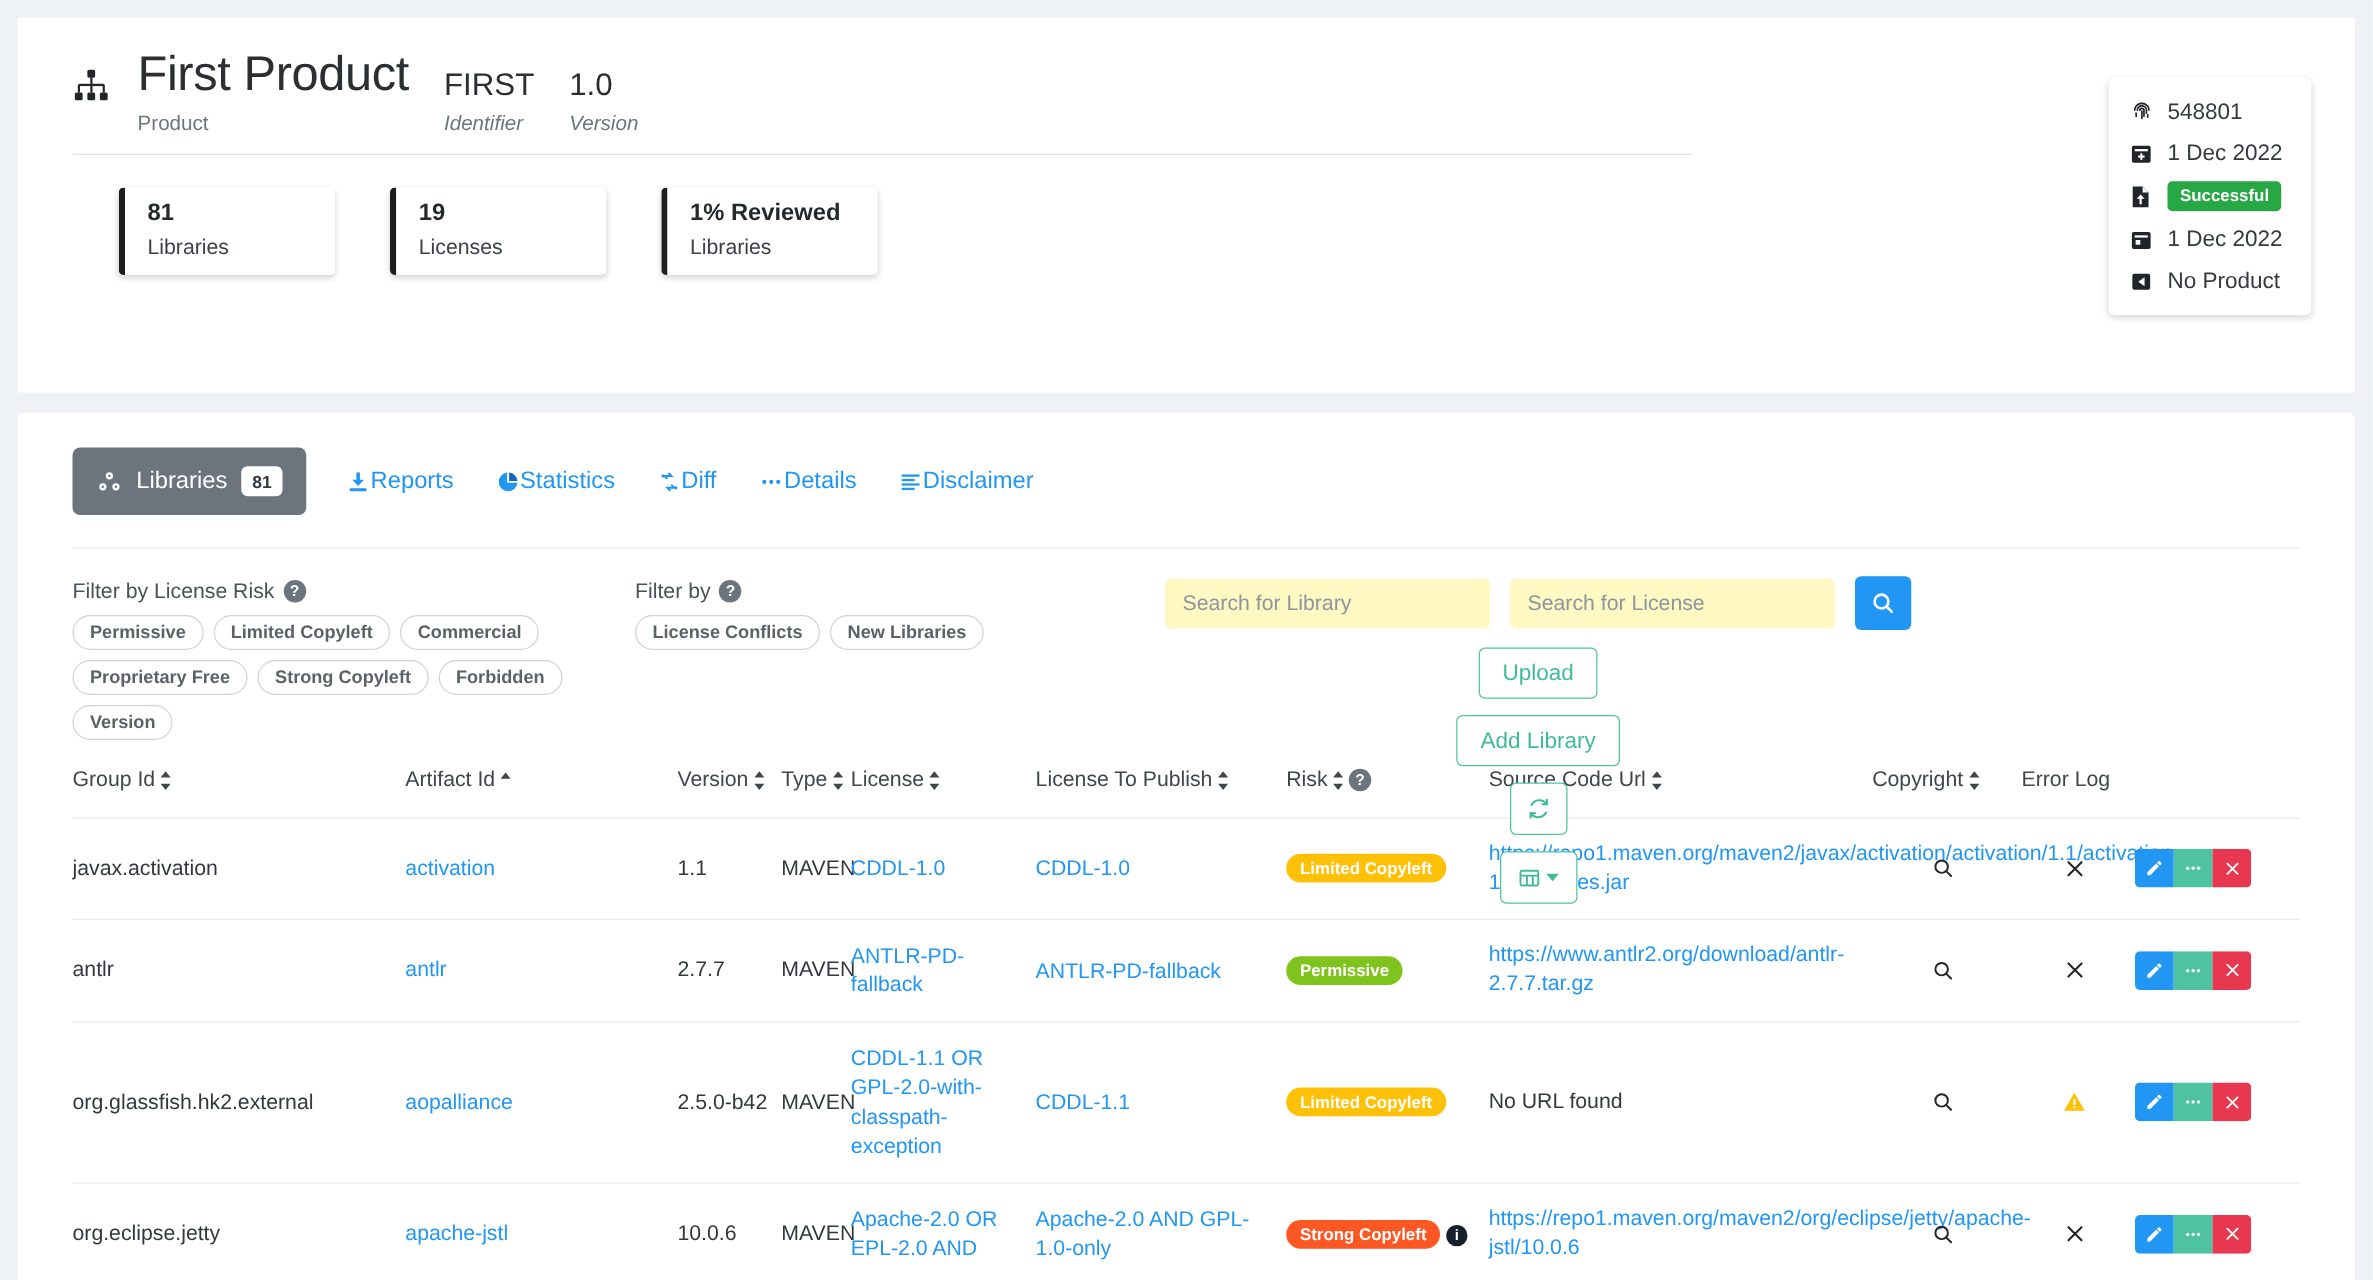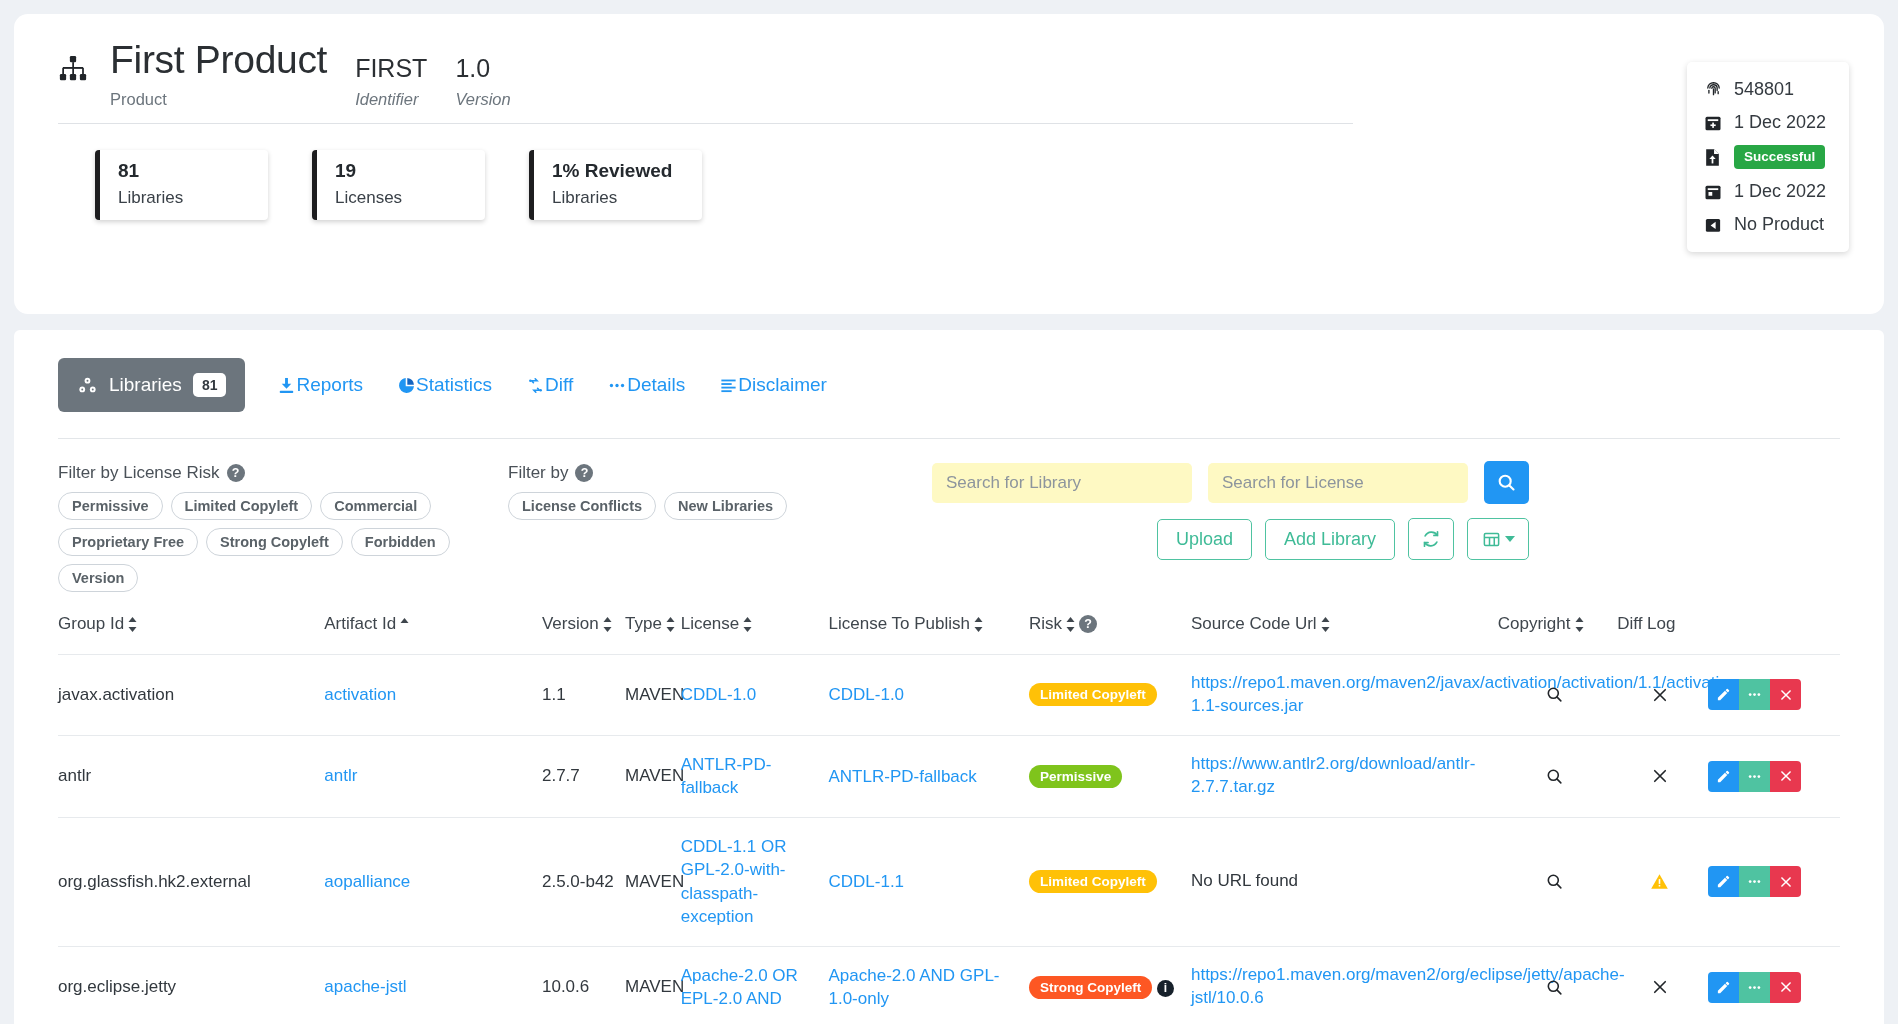--- a/index.html
+++ b/index.html
@@ -8,21 +8,21 @@
     width: 1898px; height: 1024px;
     background: #eef1f5;
     font-family: "Liberation Sans", sans-serif;
     overflow: hidden;
   }
   .page { width: 1898px; height: 1024px; position: relative; padding: 0 14px; }
 
   
   .header-card {
     background: #fff;
-    border-radius: 14px;
+    border-radius: 0;
     margin-top: 14px;
     padding: 26px 44px 24px 44px;
     position: relative;
     min-height: 300px;
   }
   .hdr-top { display: flex; align-items: flex-start; }
   .hdr-icon { margin-top: 14px; margin-right: 22px; }
   .title-block { display: flex; align-items: flex-end; }
   .prod-name {
     font-size: 39px; color: #2b2f33; font-weight: 400; line-height: 1.05;
@@ -121,21 +121,21 @@
   .search-input {
     width: 260px; height: 40px; background: #fef9c3; border: none; border-radius: 5px;
     font-size: 17px; color: #6c757d; padding: 0 14px;
     font-family: "Liberation Sans", sans-serif;
   }
   .search-input::placeholder { color: #8d959d; }
   .search-btn {
     width: 45px; height: 43px; background: #2196f3; border: none; border-radius: 5px;
     display: flex; align-items: center; justify-content: center; cursor: pointer;
   }
-  .action-row { display: flex; align-items: center; gap: 13px; justify-content: flex-end; margin-top: 14px; }
+  .action-row { display: flex; align-items: center; gap: 13px; justify-content: flex-end; margin-top: 14px; flex-direction: column; }
   .btn-outline {
     border: 1px solid #4fc3a1; color: #3fbb97; background: #fff;
     border-radius: 5px; font-size: 18px; padding: 9px 18px; cursor: pointer;
     font-family: "Liberation Sans", sans-serif;
   }
   .btn-icon-outline {
     border: 1px solid #4fc3a1; color: #3fbb97; background: #fff;
     border-radius: 5px; width: 46px; height: 42px; cursor: pointer;
     display: flex; align-items: center; justify-content: center; gap: 4px;
   }
@@ -553,21 +553,21 @@
             <span>
                   <svg width="11" height="15" viewBox="0 0 11 15" fill="#3f464d">
                     <path d="M5.5 0l4 5h-8z"></path>
                     <path d="M5.5 15l-4-5h8z"></path>
                   </svg>
                 </span>
               </span>
           </th>
           <th>
             <span class="th-inner">
-                <span>Diff Log</span>
+                <span>Error Log</span>
               </span>
           </th>
           <th></th>
         </tr>
       </thead>
       <tbody>
 
         <tr>
           <td class="c-group">javax.activation</td>
           <td><a class="lnk">activation</a></td>

